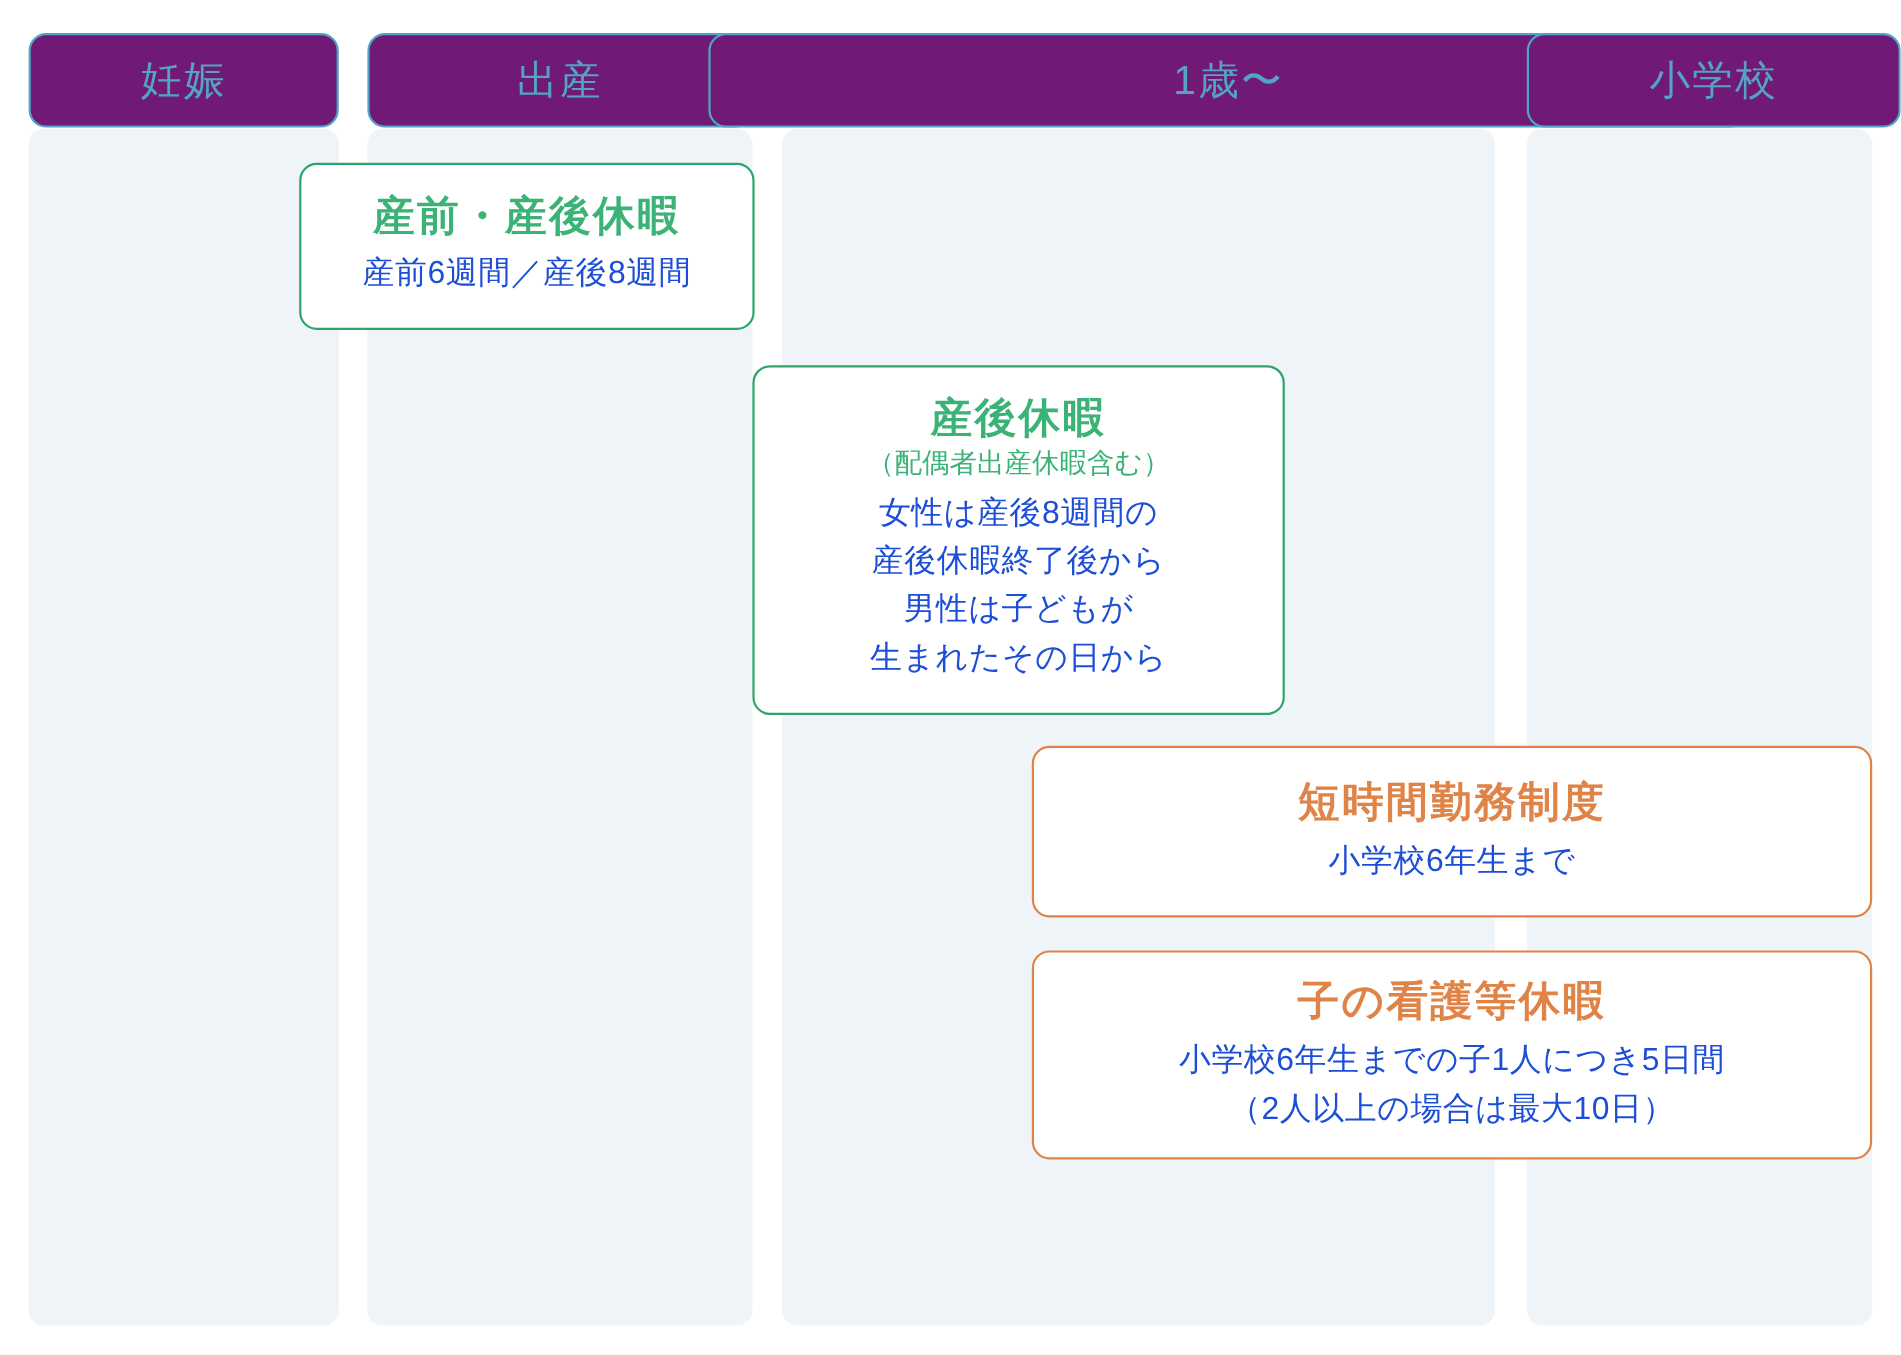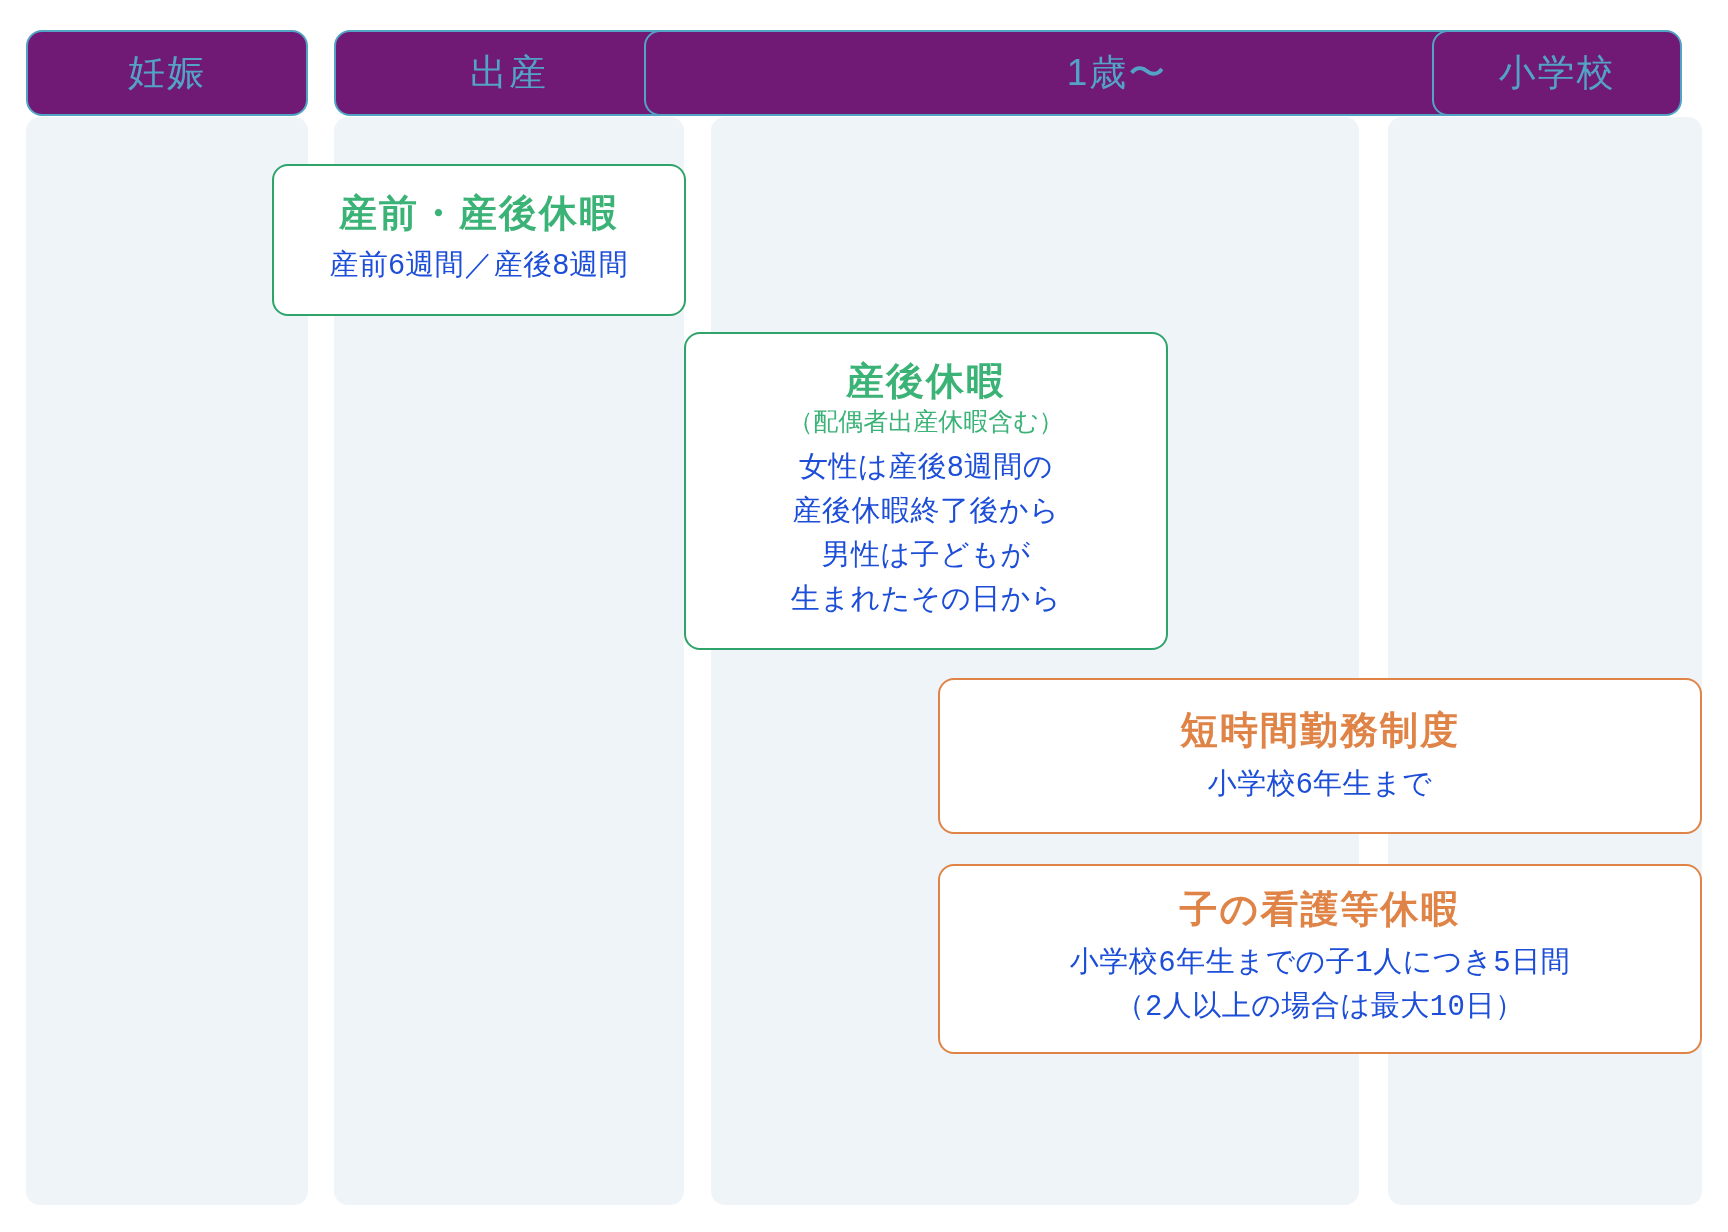--- a/index.html
+++ b/index.html
@@ -87,24 +87,24 @@
 
   
   #track-1 { left: 26px;   top: 117px; width: 282px;  height: 1088px; }
   #track-2 { left: 334px;  top: 117px; width: 350px;  height: 1088px; }
   #track-3 { left: 711px;  top: 117px; width: 648px;  height: 1088px; }
   #track-4 { left: 1388px; top: 117px; width: 314px;  height: 1088px; }
 
   #chip-1 { left: 26px;   top: 30px; width: 282px; height: 86px; }
   #chip-2 { left: 334px;  top: 30px; width: 350px; height: 86px; }
   #chip-3 { left: 644px;  top: 30px; width: 946px; height: 86px; }
-  #chip-4 { left: 1432px; top: 30px; width: 250px; height: 86px; }
+  #chip-4 { left: 1388px; top: 30px; width: 340px; height: 86px; }
 
   #card-maternity {
-    left: 272px; top: 164px; width: 414px; height: 152px;
+    left: 272px; top: 148px; width: 414px; height: 152px;
     padding: 6px 10px 10px;
   }
   #card-maternity .card-title { margin-bottom: 4px; }
 
   #card-childcare {
     left: 684px; top: 332px; width: 484px; height: 318px;
     padding: 10px 14px 14px;
   }
   #card-childcare .card-title { margin-bottom: 0px; }
   #card-childcare .card-subtitle { margin-bottom: 6px; }
@@ -112,21 +112,20 @@
   #card-shorttime {
     left: 938px; top: 678px; width: 764px; height: 156px;
     padding: 8px 16px;
     text-align: center;
   }
   #card-shorttime .card-title { margin-bottom: 6px; }
 
   #card-nursing {
     left: 938px; top: 864px; width: 764px; height: 190px;
     padding: 8px 16px;
-    font-family: Liberation Mono, monospace;
   }
   #card-nursing .card-title { margin-bottom: 6px; }
 </style>
 </head>
 <body>
 
 <div id="page">
 
   <div class="track" id="track-1"></div>
   <div class="track" id="track-2"></div>

